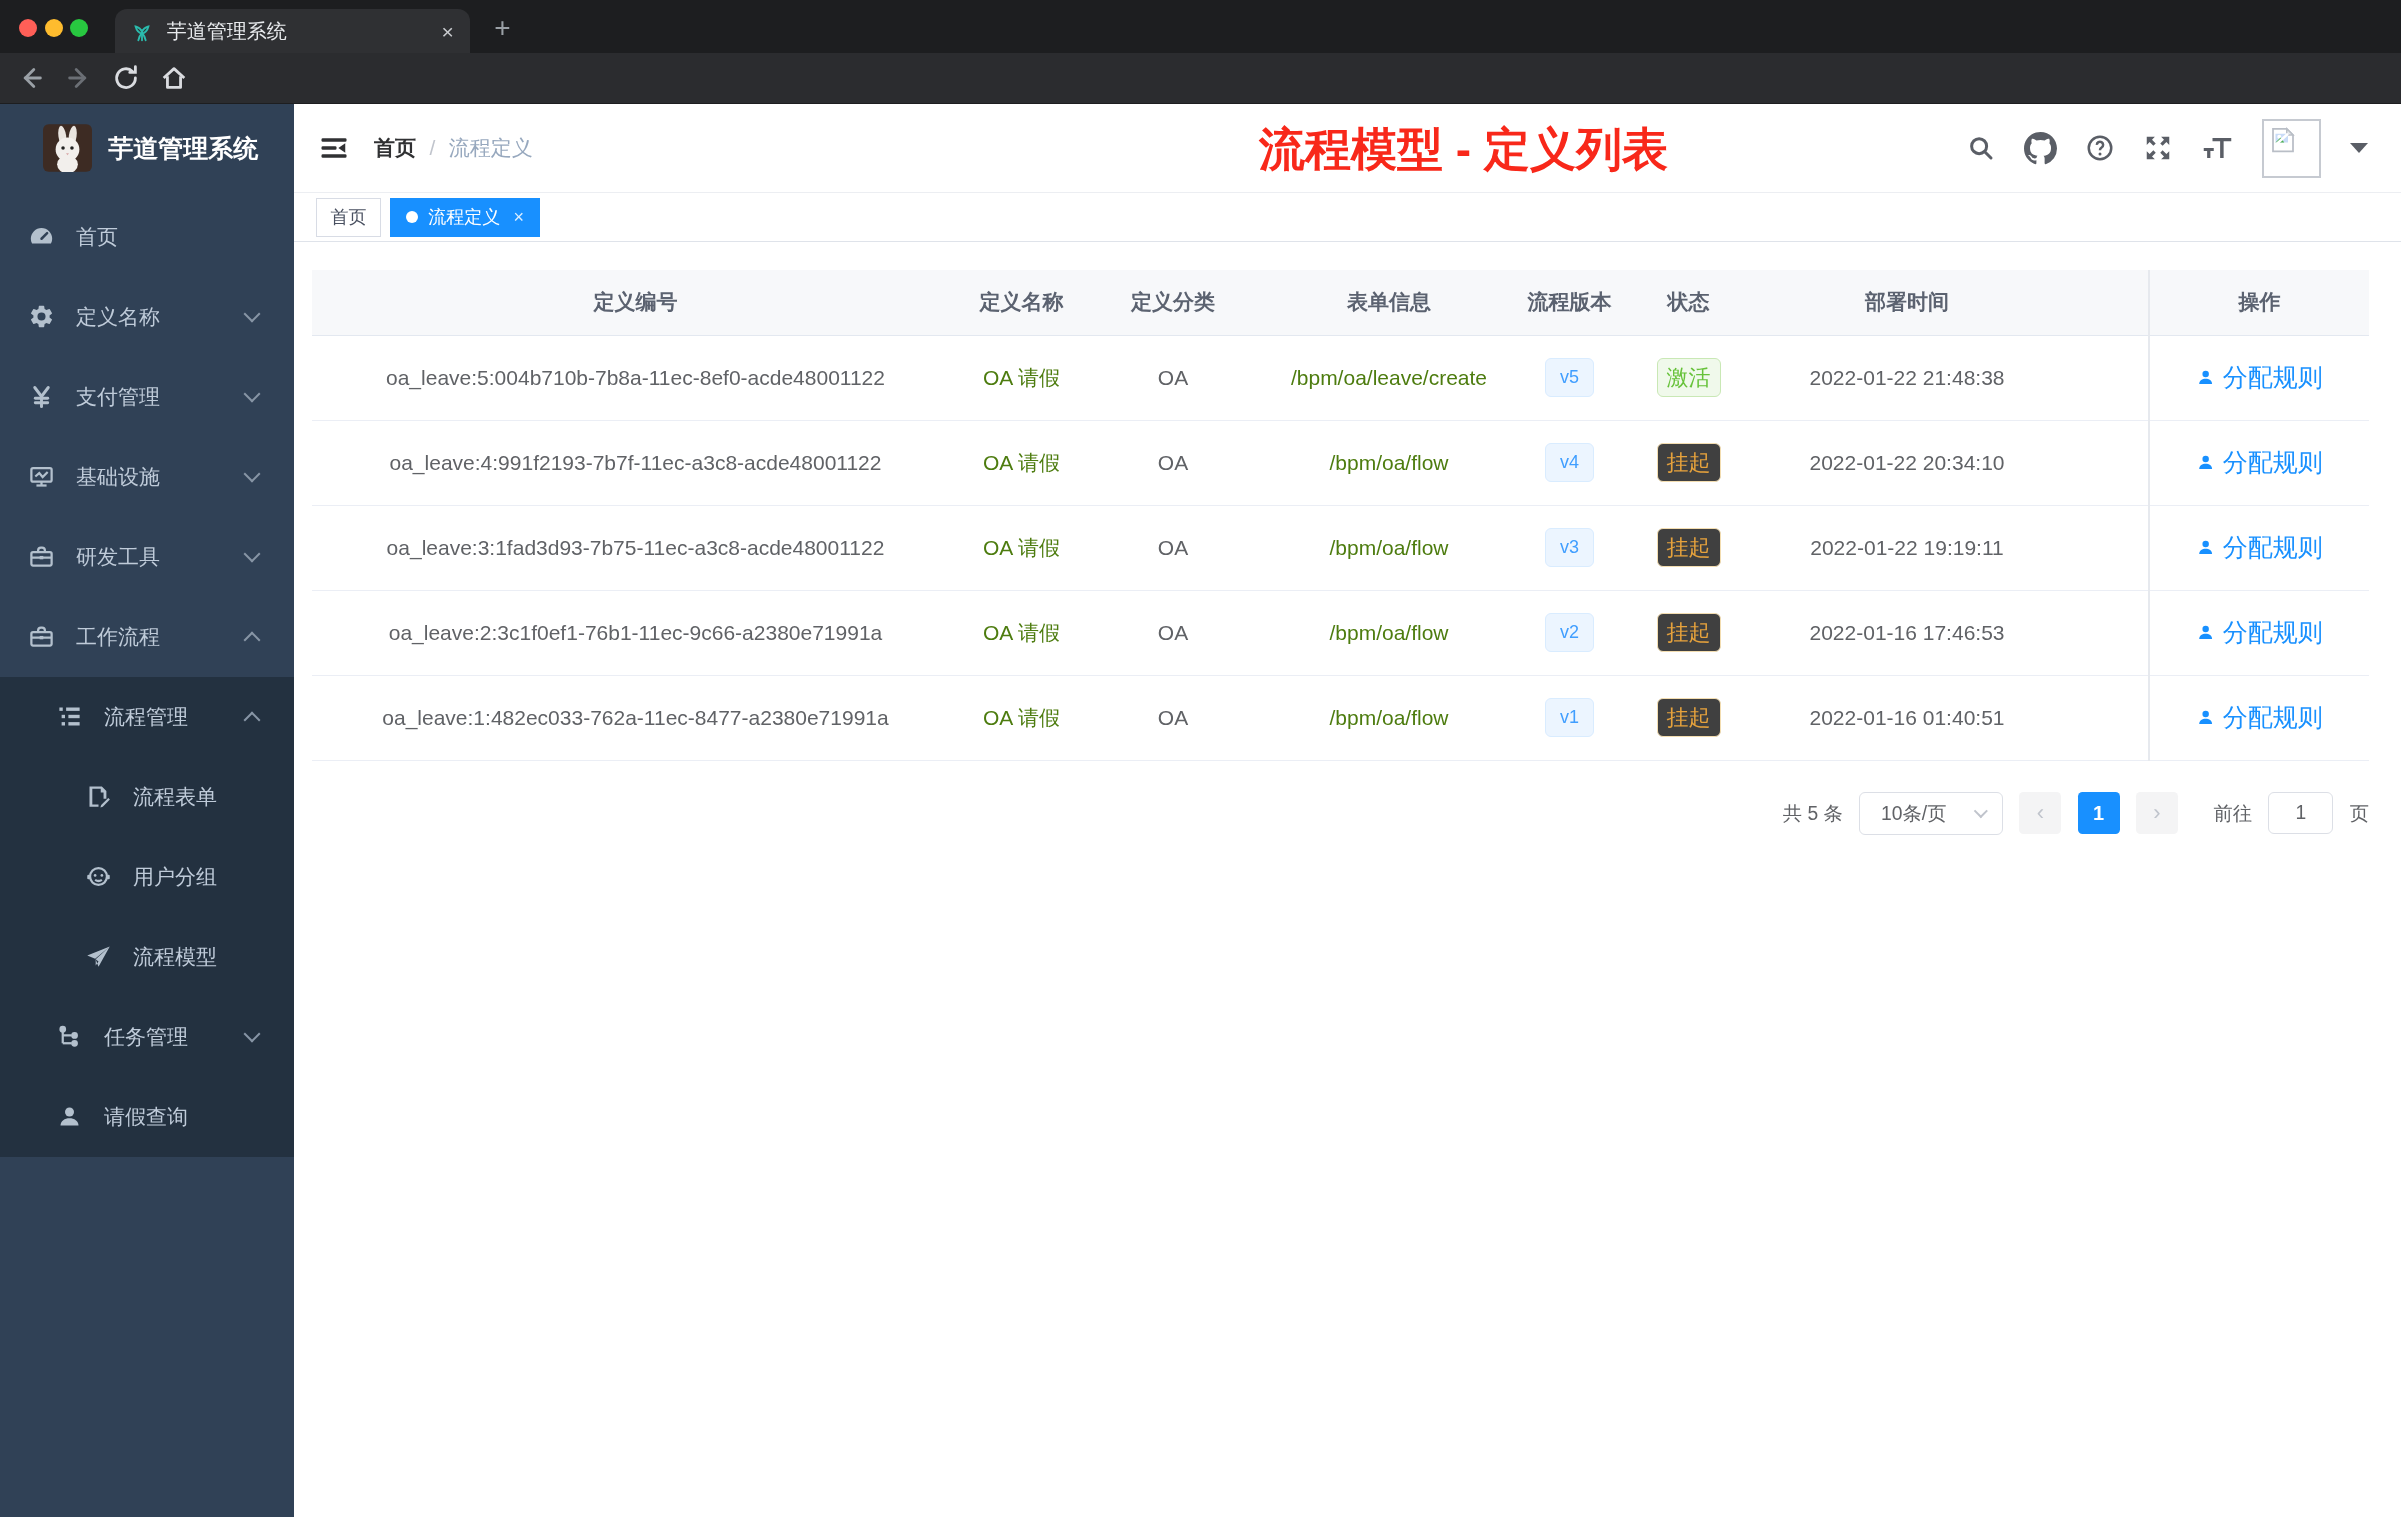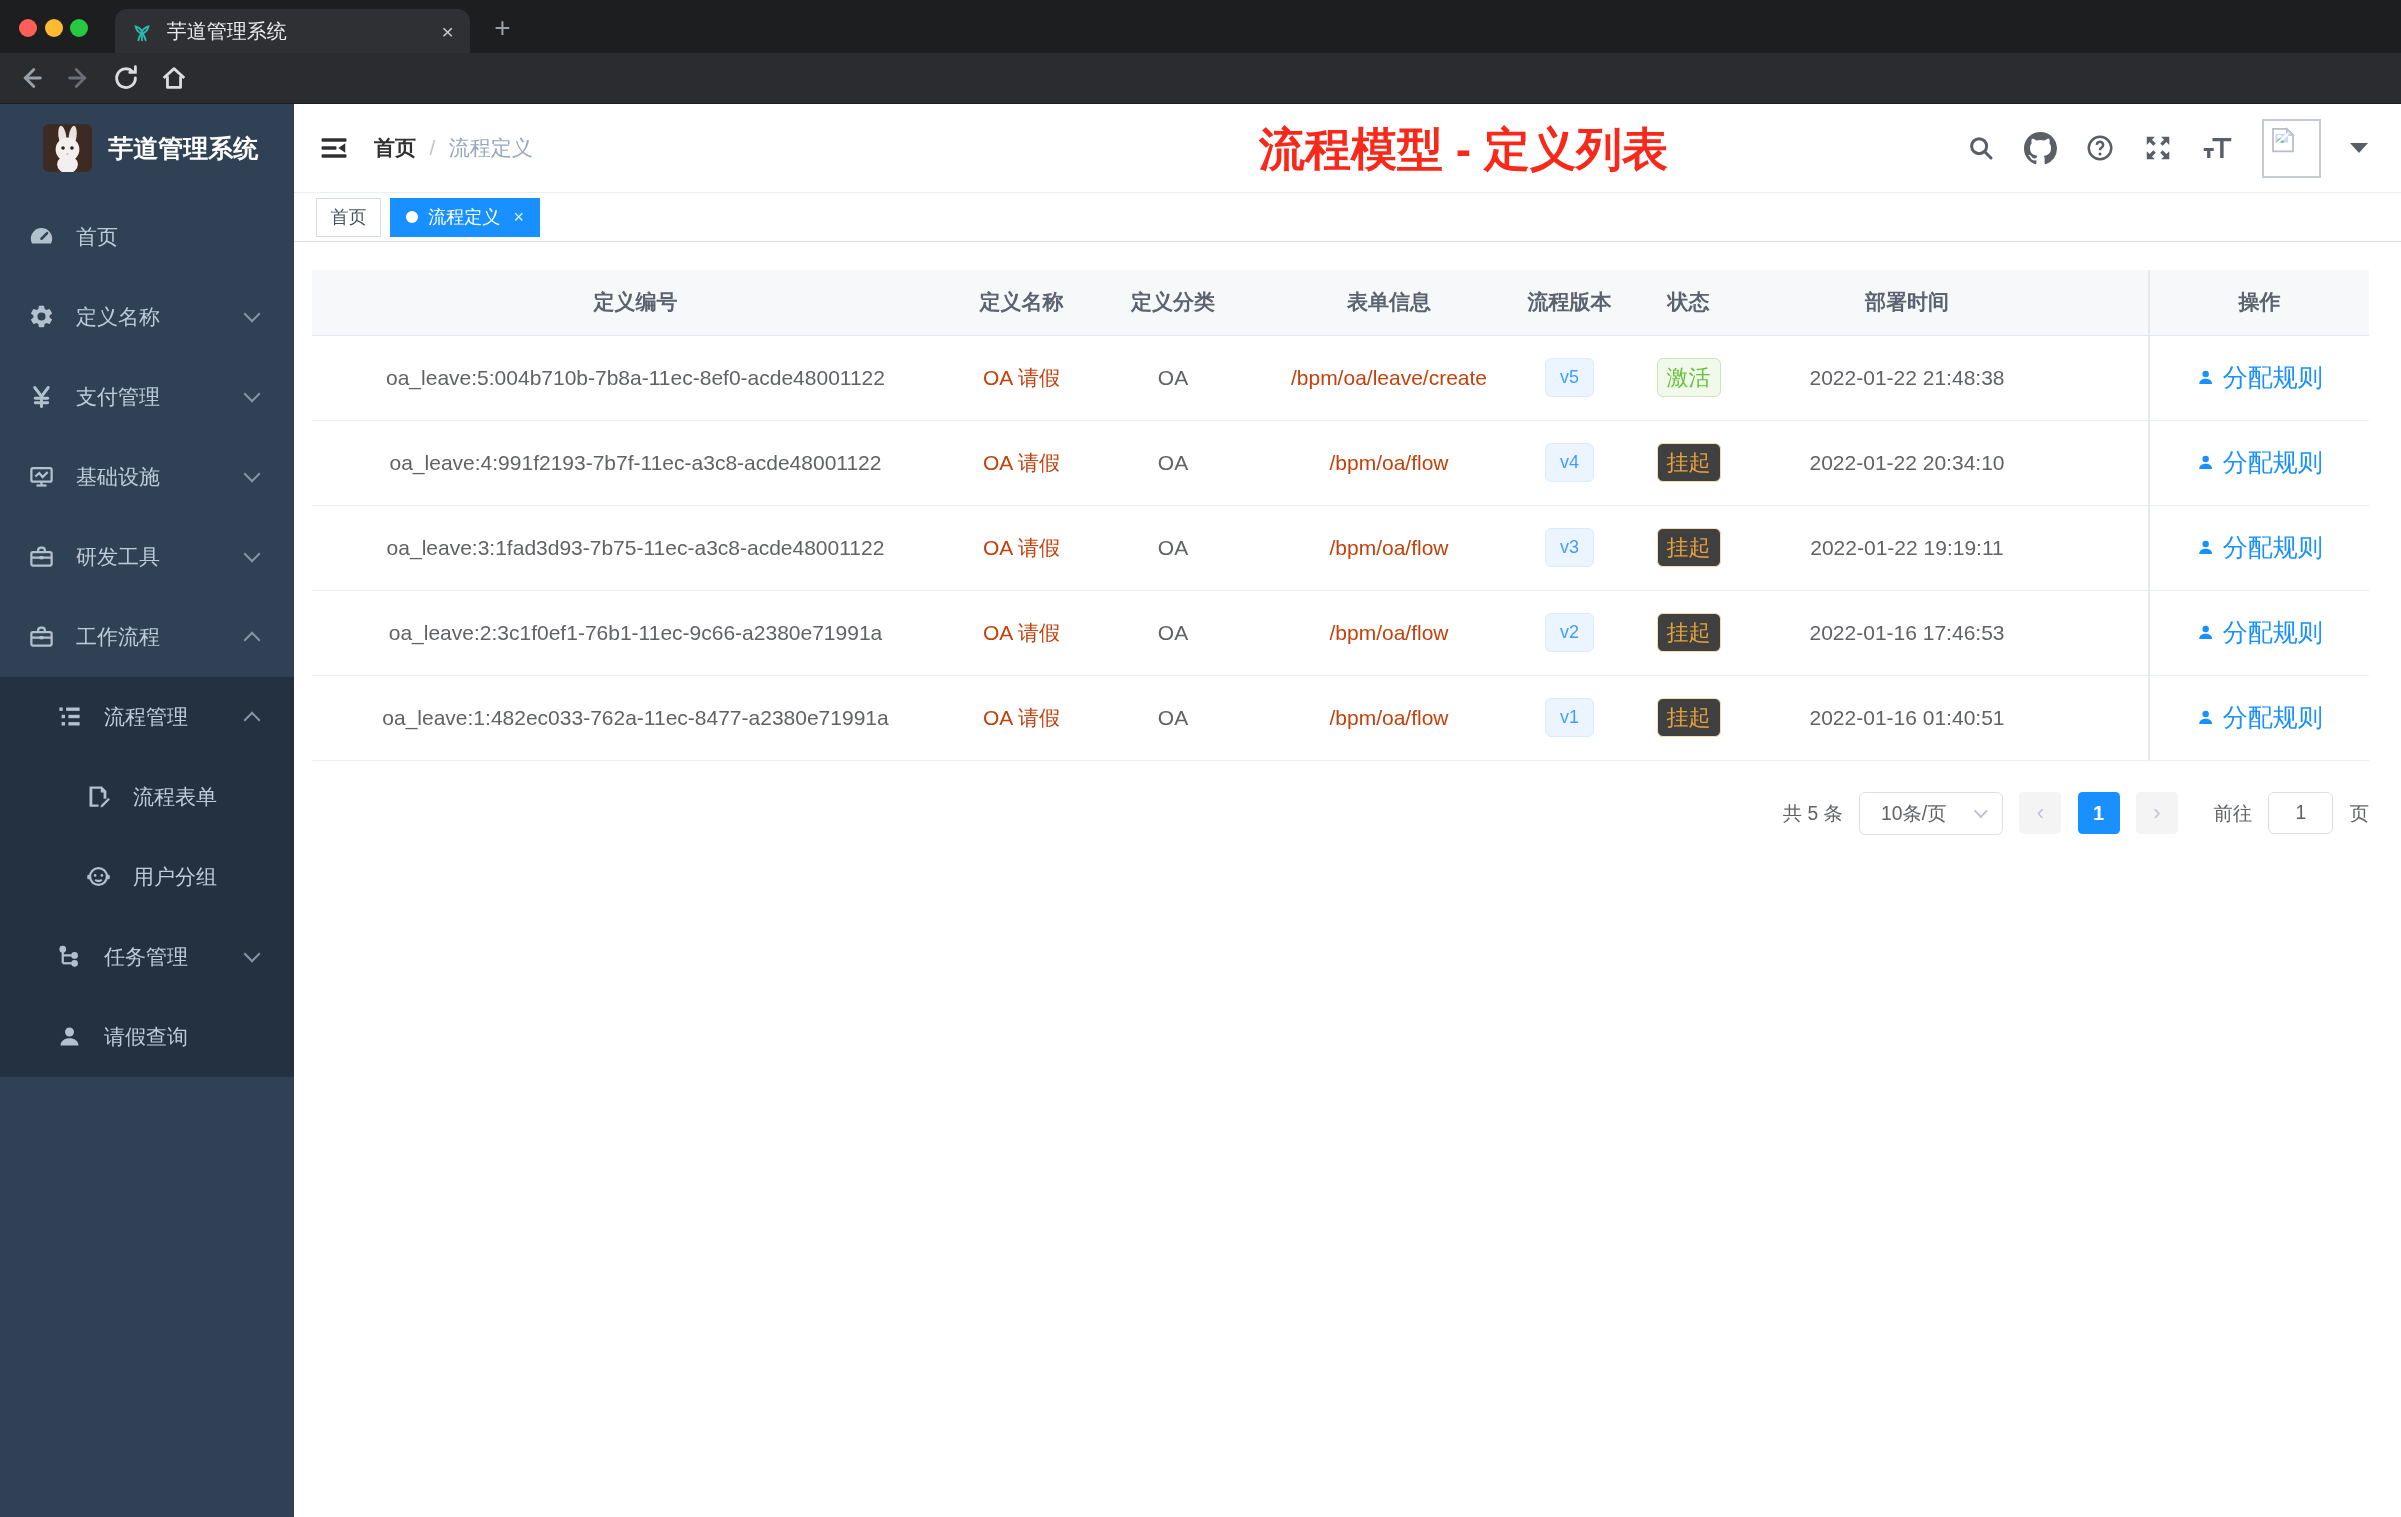--- a/index.html
+++ b/index.html
@@ -71,21 +71,21 @@
   .tagv-item.active { background:#1890ff; border-color:#1890ff; color:#fff; gap:10.4px; padding:0 15px; }
   .tagv-dot { width:12px; height:12px; border-radius:50%; background:#fff; }
   .tagv-close { font-size:18px; opacity:.85; margin-left:3px; }
 
   
   .content { padding:28px 0 0 18px; }
   table.grid { width:2057px; border-collapse:collapse; table-layout:fixed; }
   .grid th { height:65px; background:#f7f8fa; color:#5b6270; font-size:21px; font-weight:700; text-align:center; border-bottom:1.5px solid #e3e8f0; }
   .grid td { height:85px; text-align:center; font-size:21px; color:#606266; border-bottom:1.5px solid #ebeef5; background:#fff; }
   .grid .colact { border-left:2.2px solid #e6e9ee; }
-  .lnk { color:#c2410c; text-decoration:none; cursor:pointer; }
+  .lnk { color:#4d7c0f; text-decoration:none; cursor:pointer; }
   .vtag { display:inline-block; min-width:49px; padding:0 8px; height:39px; line-height:37px; background:#ecf5ff; border:1.5px solid #d9ecff; border-radius:6px; color:#409eff; font-size:18px; }
   .stag { display:inline-block; min-width:64px; padding:0 9px; height:39px; line-height:37px; border-radius:6px; font-size:22px; }
   .stag.success { background:#f0f9eb; border:1.5px solid #c9e8b5; color:#67c23a; }
   .stag.warning { background:#404040; border:1.5px solid #f3ddb0; color:#e6a23c; }
   .opcell { color:#1890ff; font-size:25px; display:inline-flex; align-items:center; gap:7.4px; cursor:pointer; }
 
   
   .pager { width:2057px; margin-top:31px; display:flex; justify-content:flex-end; align-items:center; gap:16.3px; font-size:19.3px; color:#606266; }
   .psel { width:144px; height:43px; border:1.5px solid #dcdfe6; border-radius:6px; display:flex; align-items:center; justify-content:space-between; padding:0 16.3px 0 21px; background:#fff; }
   .psel .pchev { width:9.7px; height:9.7px; border-right:2.2px solid #c0c4cc; border-bottom:2.2px solid #c0c4cc; transform:rotate(45deg); margin-top:-4.5px; }
@@ -327,20 +327,28 @@
                 <rect x="2" y="10.5" width="2.5" height="4" rx="1" fill="#b3c0cd" stroke="none"></rect>
                 <rect x="19.5" y="10.5" width="2.5" height="4" rx="1" fill="#b3c0cd" stroke="none"></rect>
                 <circle cx="9" cy="11" r="1.2" fill="#b3c0cd" stroke="none"></circle>
                 <circle cx="15" cy="11" r="1.2" fill="#b3c0cd" stroke="none"></circle>
                 <path d="M9 15q3 2 6 0"></path>
               </svg>
           </span>
           <span>用户分组</span>
         </div>
 
+        <div class="mi mi-l3">
+          <span class="mic">
+            <svg width="27" height="27" viewBox="0 0 24 24" fill="#b3c0cd">
+                <path d="M22 3 2 11l7 3zM22 3 12 21l-2.5-6.5zM9.5 14.5V20l2.5-3.5z"></path>
+              </svg>
+          </span>
+          <span>流程模型</span>
+        </div>
 
         <div class="mi mi-l2">
           <span class="mic">
             <svg width="27" height="27" viewBox="0 0 24 24" fill="none" stroke="#b3c0cd" stroke-width="2">
                 <circle cx="6" cy="5.5" r="2" fill="#b3c0cd"></circle>
                 <path d="M6 7.5V18"></path>
                 <path d="M6 11h8"></path>
                 <path d="M6 18h8"></path>
                 <circle cx="16.5" cy="11" r="2" fill="#b3c0cd"></circle>
                 <circle cx="16.5" cy="18" r="2" fill="#b3c0cd"></circle>

